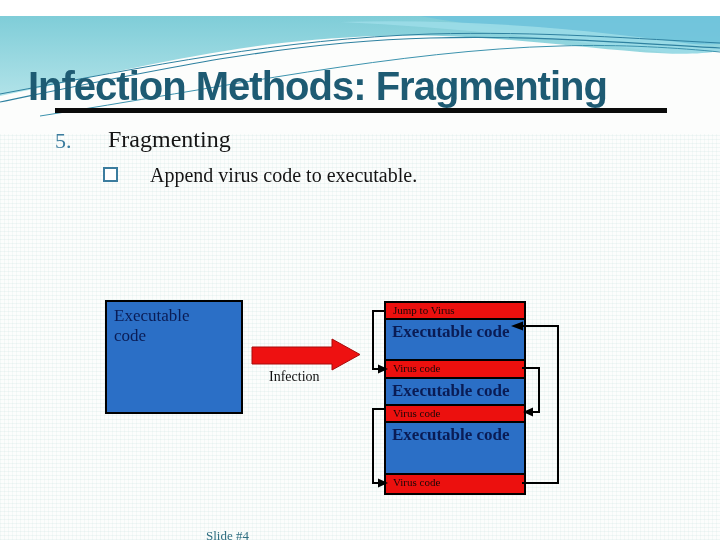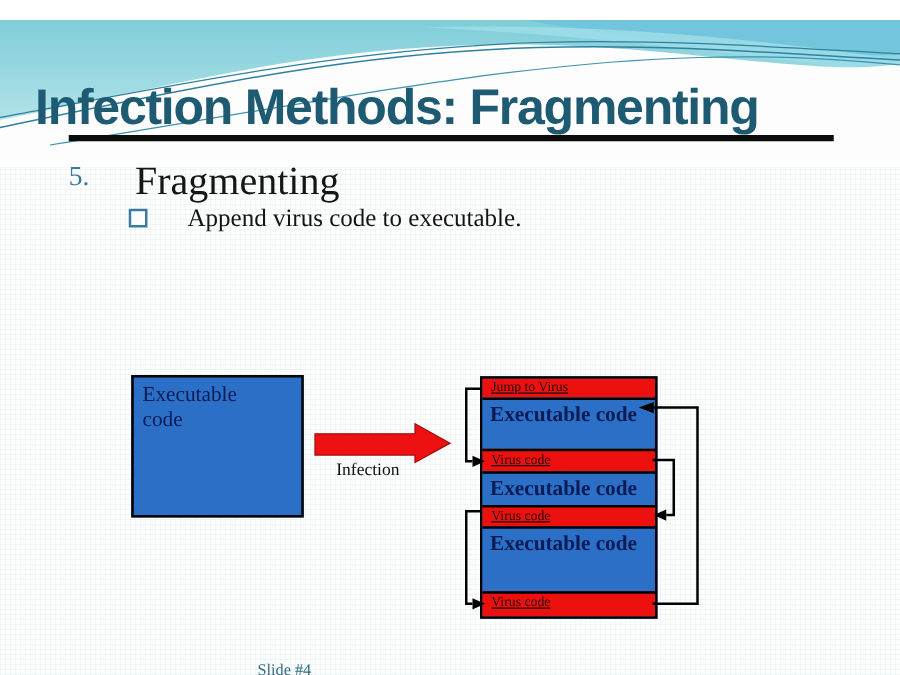--- a/index.html
+++ b/index.html
@@ -16,21 +16,21 @@
   #header-art{position:absolute;left:0;top:0;width:720px;height:118px;}
   #page-title{
     position:absolute;left:28px;top:48px;width:680px;
     font-family:"Liberation Sans", sans-serif;
     font-size:40px;font-weight:600;letter-spacing:-1px;
     color:#1e5b73;white-space:nowrap;
   }
   #title-underline{position:absolute;left:55px;top:92px;width:612px;height:5px;background:#0b0b0b;}
   
   #list-number{position:absolute;left:55px;top:112px;font-size:22px;color:#3b7c9e;}
-  #list-heading{position:absolute;left:108px;top:110px;font-size:32px;color:#151515;font-family:Liberation Serif, serif;}
+  #list-heading{position:absolute;left:108px;top:110px;font-size:24px;color:#151515;font-family:Liberation Serif, serif;}
   .bullet-row{position:absolute;left:103px;width:560px;height:26px;}
   .bullet-sq{
     display:inline-block;width:11px;height:11px;border:2px solid #3b7c9e;
     background:#ffffff;vertical-align:middle;margin-right:32px;margin-bottom:3px;
   }
   .bullet-text{font-size:20px;color:#141414;vertical-align:middle;text-align:right;}
   
   #exec-source{
     position:absolute;left:105px;top:284px;width:138px;height:114px;
     background:#2b6fc6;border:2px solid #000;box-sizing:border-box;
@@ -43,21 +43,21 @@
   #infection-label{position:absolute;left:269px;top:353px;font-size:14px;color:#111;}
   #stack{
     position:absolute;left:384px;top:285px;width:138px;
     border:2px solid #000;box-sizing:content-box;background:#2b6fc6;
   }
   .seg{box-sizing:border-box;position:relative;overflow:hidden;}
   .seg + .seg{border-top:2px solid #000;}
   .seg.virus{background:#ec100e;}
   .seg.exec{background:#2b6fc6;}
   .seg.virus .lbl{
-    display:block;padding:1px 0 0 7px;font-size:11px;color:#1a0808;line-height:1.25;text-decoration:underline;
+    display:block;padding:1px 0 0 7px;font-size:11px;color:#1a0808;line-height:1.25;
   }
   .seg.exec .lbl{
     display:block;padding:2px 0 0 6px;font-size:17px;font-weight:bold;color:#0a1c55;line-height:1.2;
   }
   #connector-overlay{position:absolute;left:0;top:0;width:720px;height:540px;pointer-events:none;}
   
   #slide-number{position:absolute;left:206px;top:512px;font-size:13px;color:#2e6e80;}
 </style>
 </head>
 <body>

